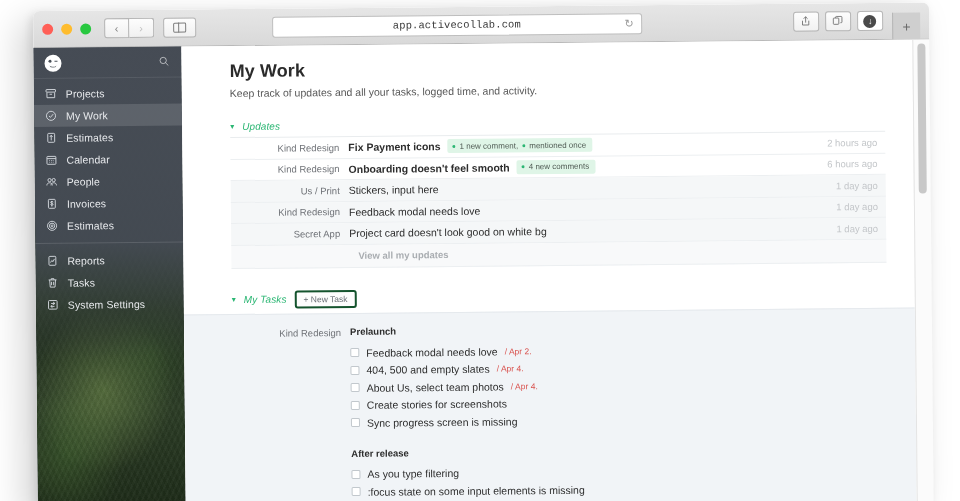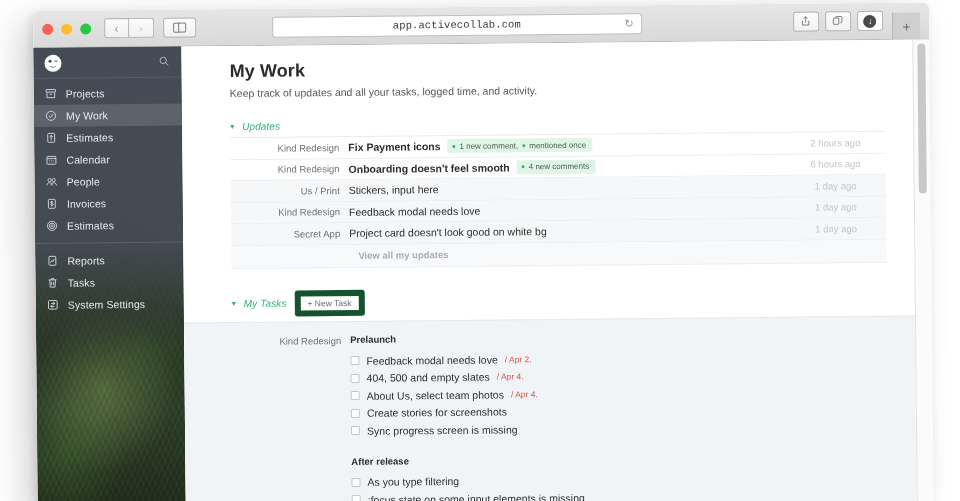--- a/index.html
+++ b/index.html
@@ -186,21 +186,21 @@
   #page-header { padding: 0 28px 0 48px; }
   #page-title { font-size: 18px; font-weight: bold; color: #2b2b2b; letter-spacing: .1px; }
   #page-subtitle { font-size: 10.5px; color: #585858; margin-top: 5px; }
 
   
   .panel-wrap { margin: 22px 28px 0 48px; }
   .panel-head { display: flex; align-items: center; gap: 8px; margin-bottom: 5px; }
   .panel-caret { color: #2bb673; font-size: 8px; }
   .panel-title { color: #2bb673; font-size: 10px; font-weight: normal; letter-spacing: .1px; font-style: italic; }
   .new-task-btn {
-    border: 6px solid #14532d;
+    border: 2px solid #14532d;
     border-radius: 3px;
     background: #fdfdfd;
     font-size: 8.5px;
     color: #6a7076;
     padding: 3px 7px;
     line-height: 1;
   }
 
   
   .updates-table { border-top: 1px solid #e9ecee; }
@@ -226,21 +226,21 @@
     color: #4f5a53;
     font-size: 8px;
     padding: 2.5px 6px 2.5px 5px;
     border-radius: 2px;
     white-space: nowrap;
     display: flex; align-items: center; gap: 4px;
   }
   .u-badge .dot { width: 3px; height: 3px; border-radius: 50%; background: #2bb673; display:inline-block; flex:0 0 3px; }
   .u-time {
     flex: 0 0 92px;
-    text-align: center;
+    text-align: right;
     color: #c3c6c9;
     font-size: 9.5px;
     padding-right: 8px;
   }
   .viewall-row {
     display: flex; align-items: center;
     height: 23px;
     background: #f8f9fa;
     border-bottom: 1px solid #eceff1;
   }

